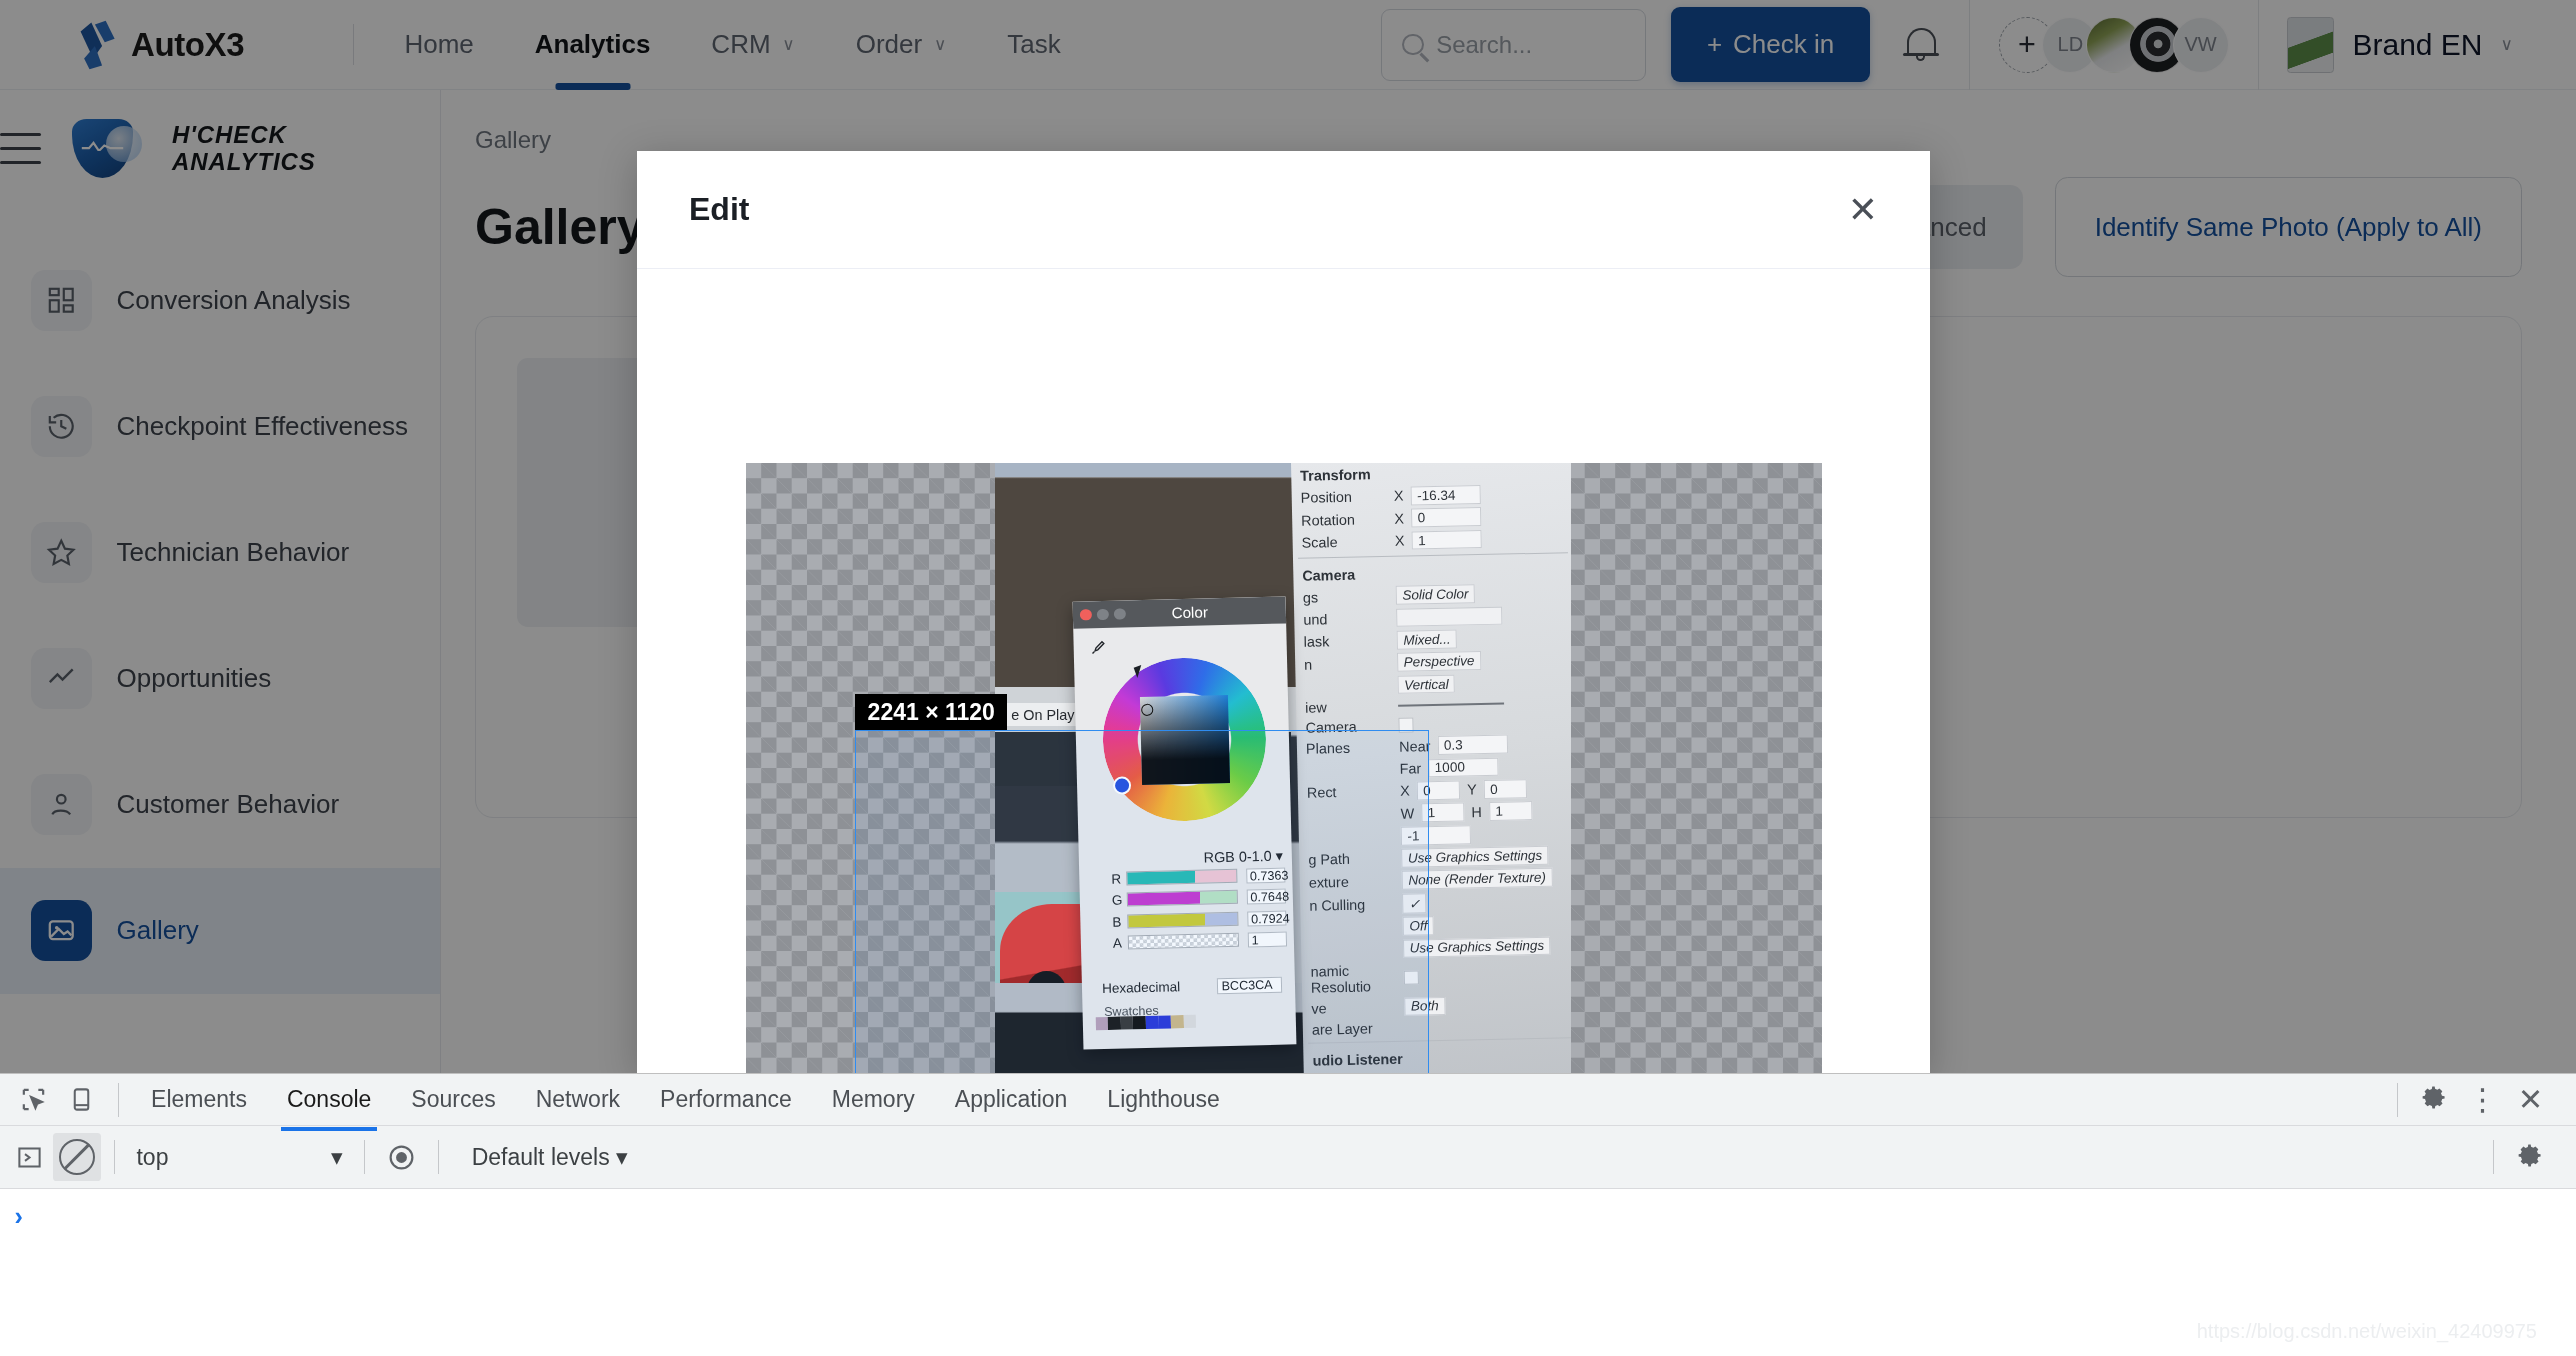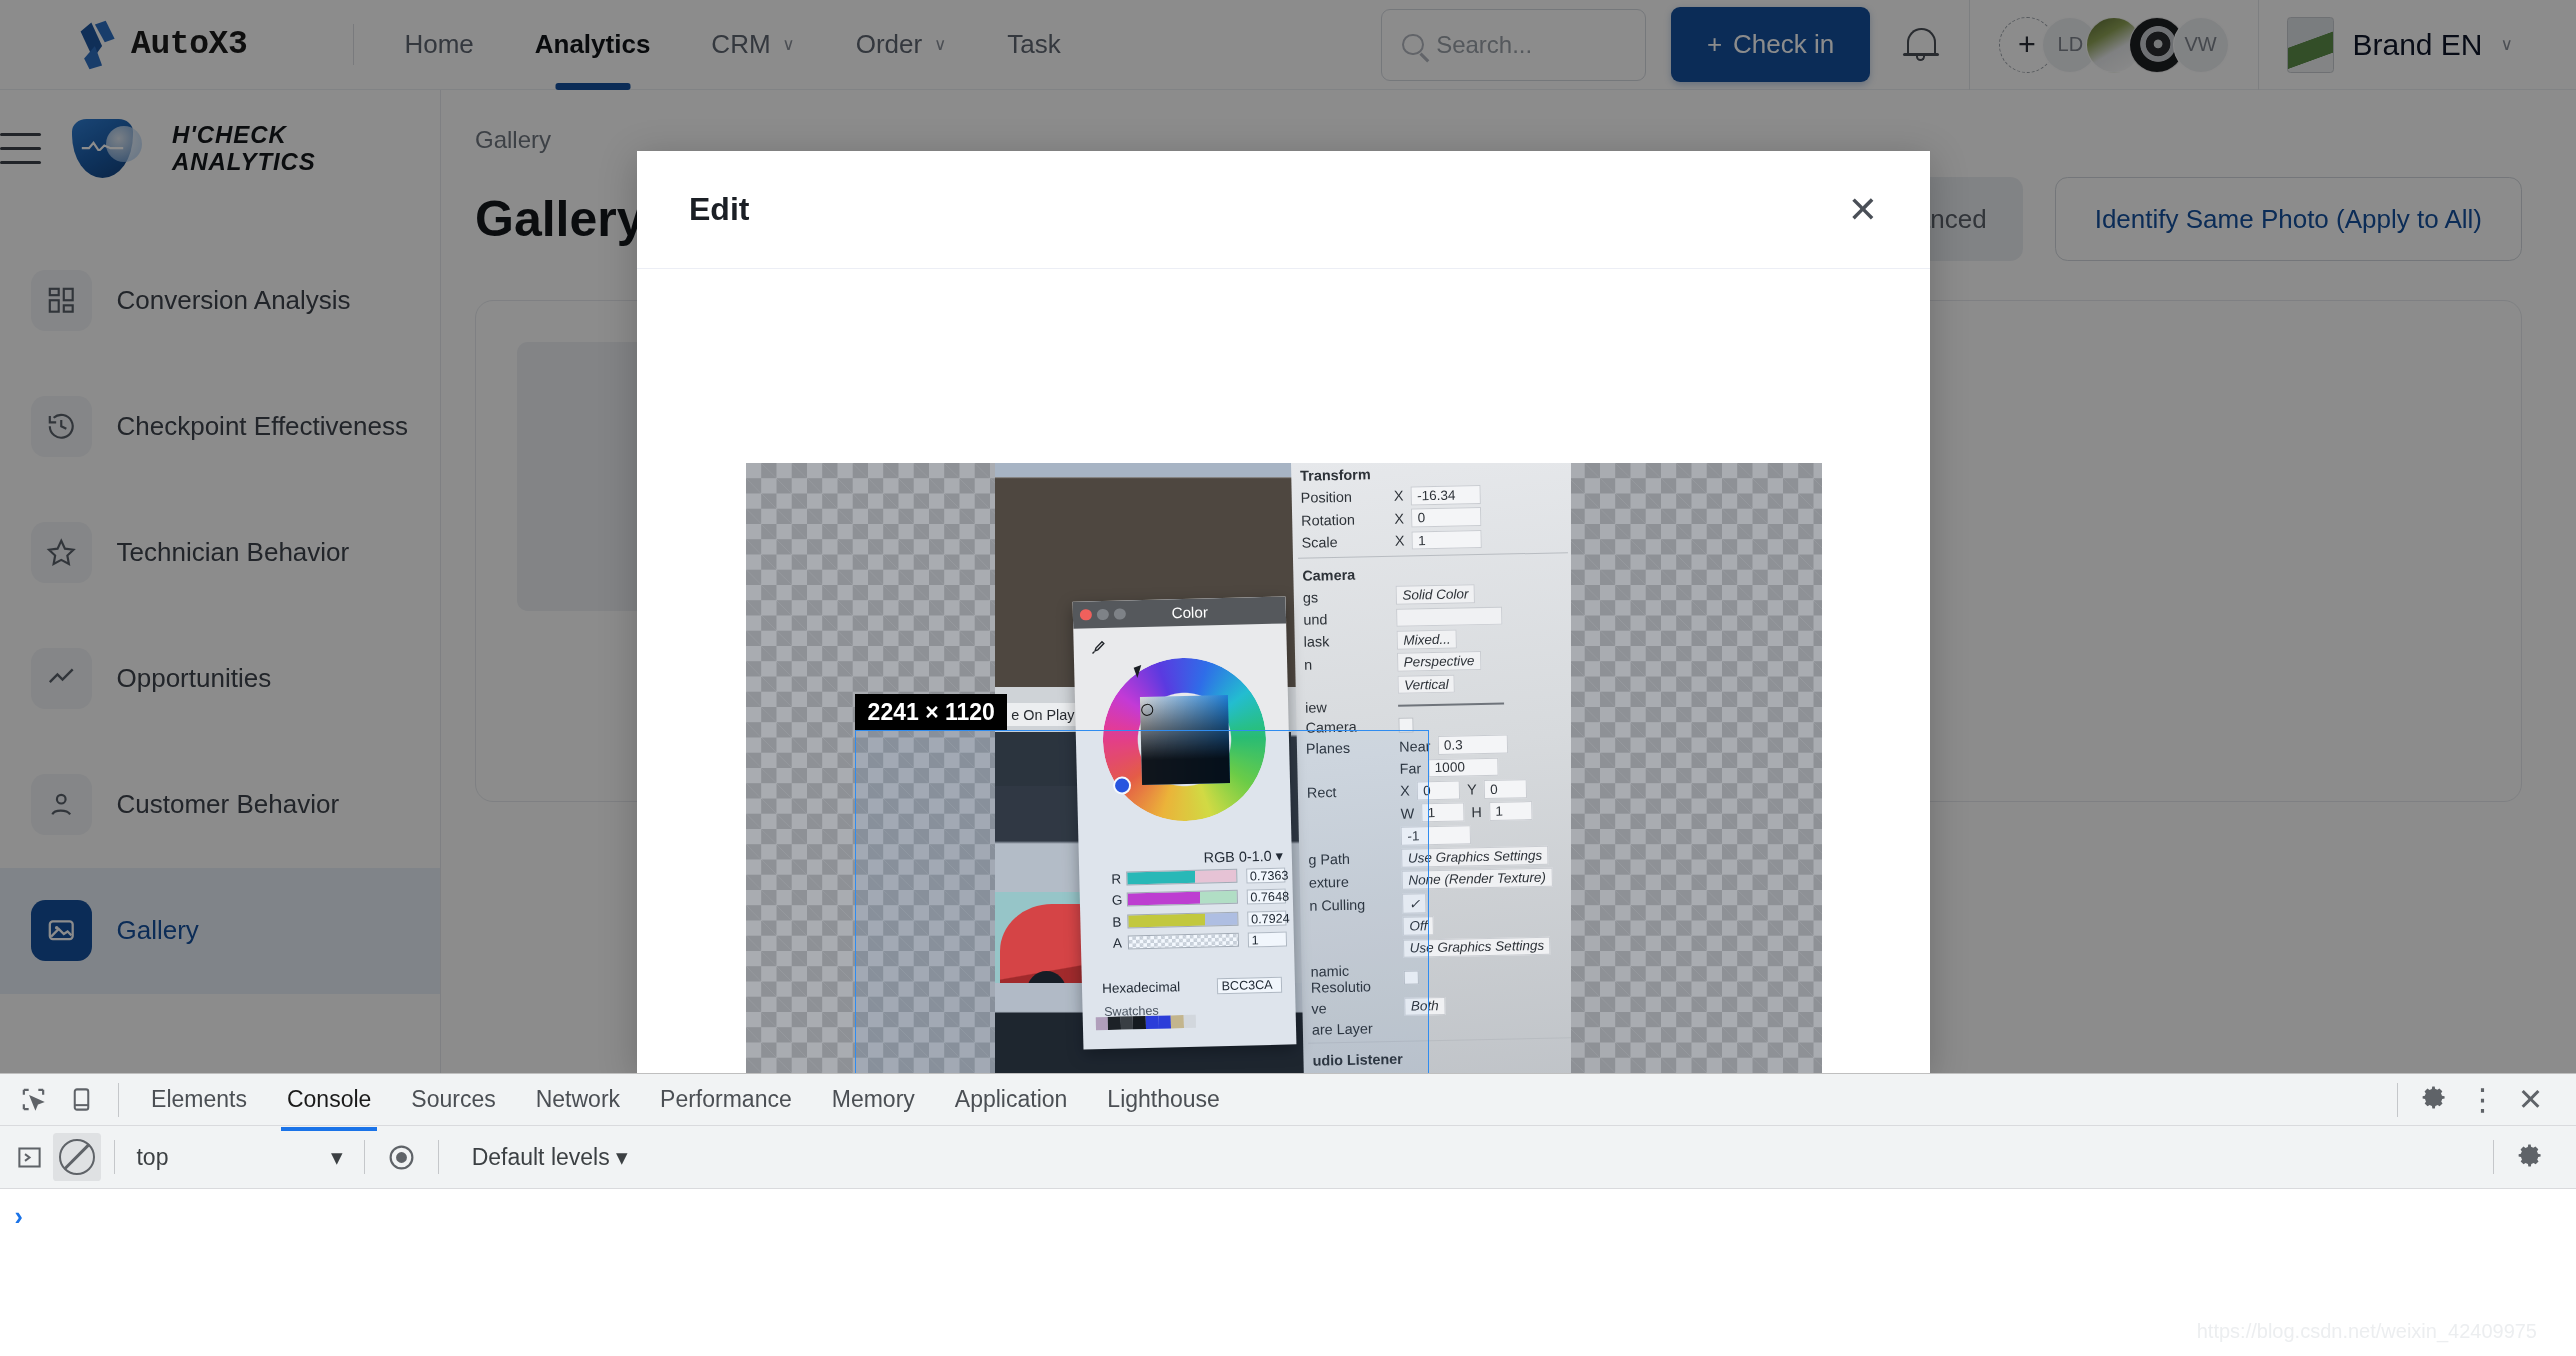--- a/index.html
+++ b/index.html
@@ -17,21 +17,21 @@
   }
 
   
   .topbar {
     position: absolute; left: 0; top: 0; width: 2576px; height: 90px;
     background: #ffffff; display: flex; align-items: center;
     border-bottom: 0.9px solid #eceff3;
   }
   .brand { display: flex; align-items: center; margin-left: 75px; width: 269px; }
   .brand-logo { width: 47px; height: 52px; position: relative; margin-right: 9px; }
-  .brand-name { font-size: 33px; font-weight: 700; color: #1c1c1c; letter-spacing: -0.4px; font-family: Liberation Mono, monospace; }
+  .brand-name { font-size: 33px; font-weight: 700; color: #1c1c1c; letter-spacing: -0.4px; }
   .brand-sep { width: 0.9px; height: 41px; background: #dcdfe4; margin: 0 20px 0 9px; }
 
   .nav { display: flex; align-items: center; height: 90px; }
   .nav-item {
     position: relative; height: 90px; display: flex; align-items: center;
     padding: 0 30.5px; font-size: 26px; color: #5f6672; cursor: pointer; gap: 11.7px;
   }
   .nav-item.active { color: #111418; font-weight: 700; }
   .nav-item.active::after {
     content: ""; position: absolute; left: 50%; transform: translateX(-50%);
@@ -115,21 +115,21 @@
   .main { position: absolute; left: 441px; top: 90px; right: 0; bottom: 0; background: #fff; }
   .breadcrumb { font-size: 24px; color: #707780; padding: 36px 0 0 34px; }
   .page-head { display: flex; align-items: center; padding: 23px 54px 0 34px; }
   .page-title { font-size: 50px; font-weight: 700; color: #14181d; }
   .head-actions { margin-left: auto; display: flex; align-items: center; gap: 32px; }
   .btn-grey {
     height: 84px; padding: 0 36px; background: #eceff3; color: #5b626b; border: none;
     border-radius: 12.6px; font-size: 26px; cursor: pointer;
   }
   .btn-outline {
-    height: 84px; padding: 0 39px; background: #fff; color: #14509e;
+    height: 100px; padding: 0 39px; background: #fff; color: #14509e;
     border: 0.9px solid #d3d8de; border-radius: 12.6px; font-size: 26px; cursor: pointer; text-align: right;
   }
   .content-card {
     margin: 39px 54px 0 34px; height: 502px; border: 0.9px solid #e7eaee;
     border-radius: 18px; background: #fff;
   }
   .ghost-tile { margin: 41px 0 0 41px; width: 386px; height: 269px; background: #eef1f5; border-radius: 10.8px; }
 
   
   .dim { position: absolute; left: 0; top: 0; width: 2576px; height: 1073px; background: rgba(0,0,0,.45); }

